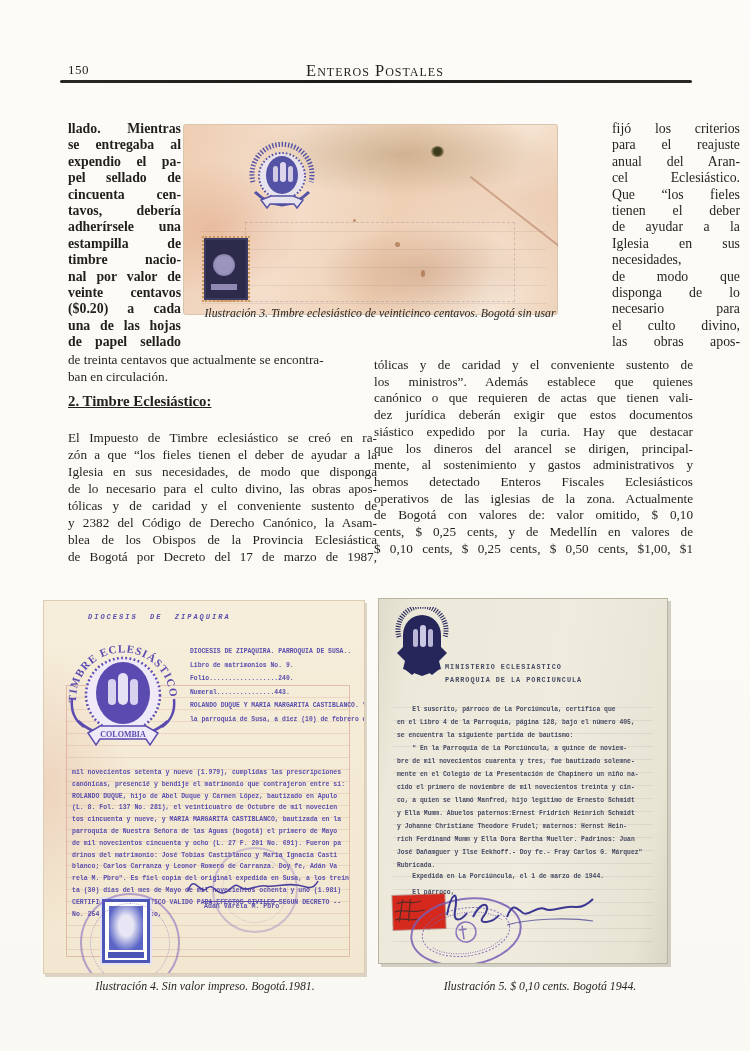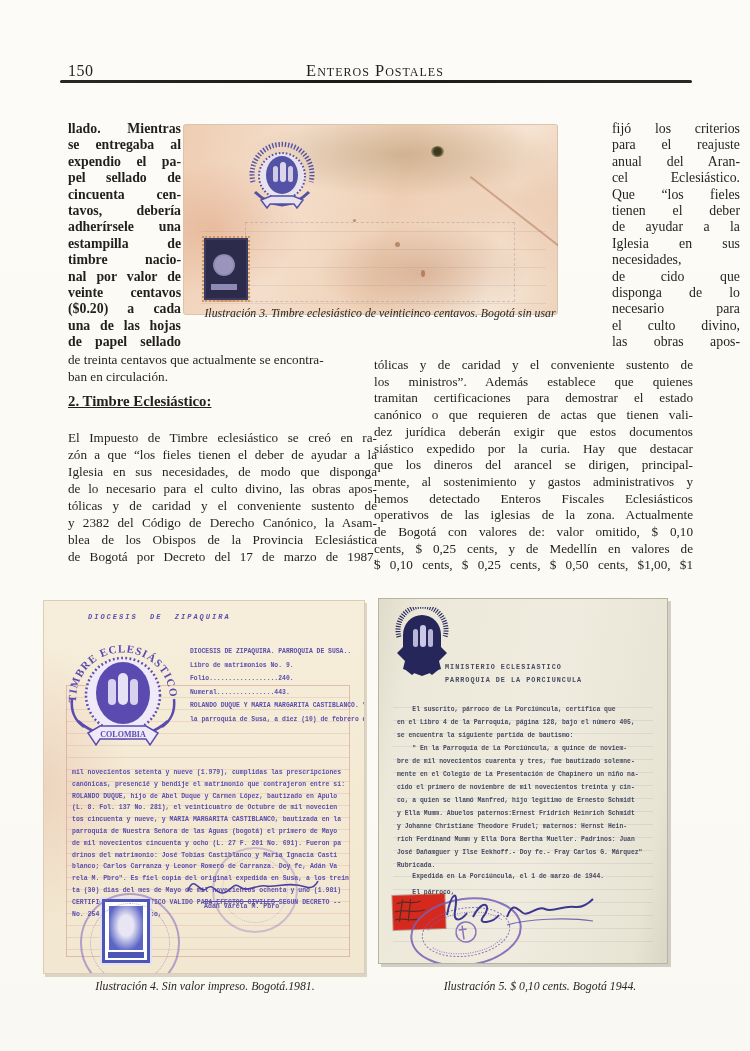--- a/index.html
+++ b/index.html
@@ -1,21 +1,21 @@
 <!DOCTYPE html>
 <html><head>
 <meta charset="utf-8">
 <style>
   html,body{margin:0;padding:0;}
   body{background:#888;}
   .page{position:relative;width:750px;height:1051px;margin:0 auto;overflow:hidden;
         background:linear-gradient(180deg,#fcfbf7 0%,#fbfaf5 60%,#f9f8f2 100%);
         font-family:"Liberation Serif", serif;color:#221f1d;}
   
-  .hdr-num{position:absolute;left:68px;top:62px;font-size:16px;letter-spacing:.5px;text-align:center;}
+  .hdr-num{position:absolute;left:68px;top:62px;font-size:13px;letter-spacing:.5px;text-align:center;}
   .hdr-title{position:absolute;left:0;top:61px;width:750px;text-align:center;
              font-variant:small-caps;font-size:16.5px;letter-spacing:1px;}
   .hdr-rule{position:absolute;left:60px;top:80px;width:632px;height:3px;
             background:linear-gradient(90deg,#2a2825 0%,#1c1a18 45%,#2a2825 100%);
             border-radius:2px;}
   
   .tcol{position:absolute;}
   .tcol .line{text-align:justify;text-align-last:justify;white-space:normal;}
   .narrow{font-size:13.8px;line-height:16.4px;}
   .wide{font-size:13.2px;line-height:16.7px;}
@@ -144,21 +144,21 @@
   <div class="tcol narrow" style="left:564px;top:121px;width:128px;margin-left:48px;">
       <div class="line">fijó los criterios</div>
       <div class="line">para el reajuste</div>
       <div class="line">anual del Aran-</div>
       <div class="line">cel Eclesiástico.</div>
       <div class="line">Que “los fieles</div>
       <div class="line">tienen el deber</div>
       <div class="line">de ayudar a la</div>
       <div class="line">Iglesia en sus</div>
       <div class="line">necesidades,</div>
-      <div class="line">de cido que</div>
+      <div class="line">de modo que</div>
       <div class="line">disponga de lo</div>
       <div class="line">necesario para</div>
       <div class="line">el culto divino,</div>
       <div class="line">las obras apos-</div>
     </div>
 
   <div class="tcol wide" style="left:68px;top:352px;width:309px;">
       <div class="line lastleft">de treinta centavos que actualmente se encontra-</div>
       <div class="line lastleft">ban en circulación.</div>
     </div>
@@ -170,21 +170,20 @@
       <div class="line">de lo necesario para el culto divino, las obras apos-</div>
       <div class="line">tólicas y de caridad y el conveniente sustento de</div>
       <div class="line">y 2382 del Código de Derecho Canónico, la Asam-</div>
       <div class="line">blea de los Obispos de la Provincia Eclesiástica</div>
       <div class="line">de Bogotá por Decreto del 17 de marzo de 1987,</div>
     </div>
 
   <div class="tcol wide" style="left:374px;top:357px;width:319px;">
       <div class="line">tólicas y de caridad y el conveniente sustento de</div>
       <div class="line">los ministros”. Además establece que quienes</div>
-      <div class="line">tramitan certificaciones para demostrar el estado</div>
       <div class="line">canónico o que requieren de actas que tienen vali-</div>
       <div class="line">dez jurídica deberán exigir que estos documentos</div>
       <div class="line">siástico expedido por la curia. Hay que destacar</div>
       <div class="line">que los dineros del arancel se dirigen, principal-</div>
       <div class="line">mente, al sostenimiento y gastos administrativos y</div>
       <div class="line">hemos detectado Enteros Fiscales Eclesiásticos</div>
       <div class="line">operativos de las iglesias de la zona. Actualmente</div>
       <div class="line">de Bogotá con valores de: valor omitido, $ 0,10</div>
       <div class="line">cents, $ 0,25 cents,  y de Medellín en valores de</div>
       <div class="line">$ 0,10 cents, $ 0,25 cents, $ 0,50 cents, $1,00, $1</div>

